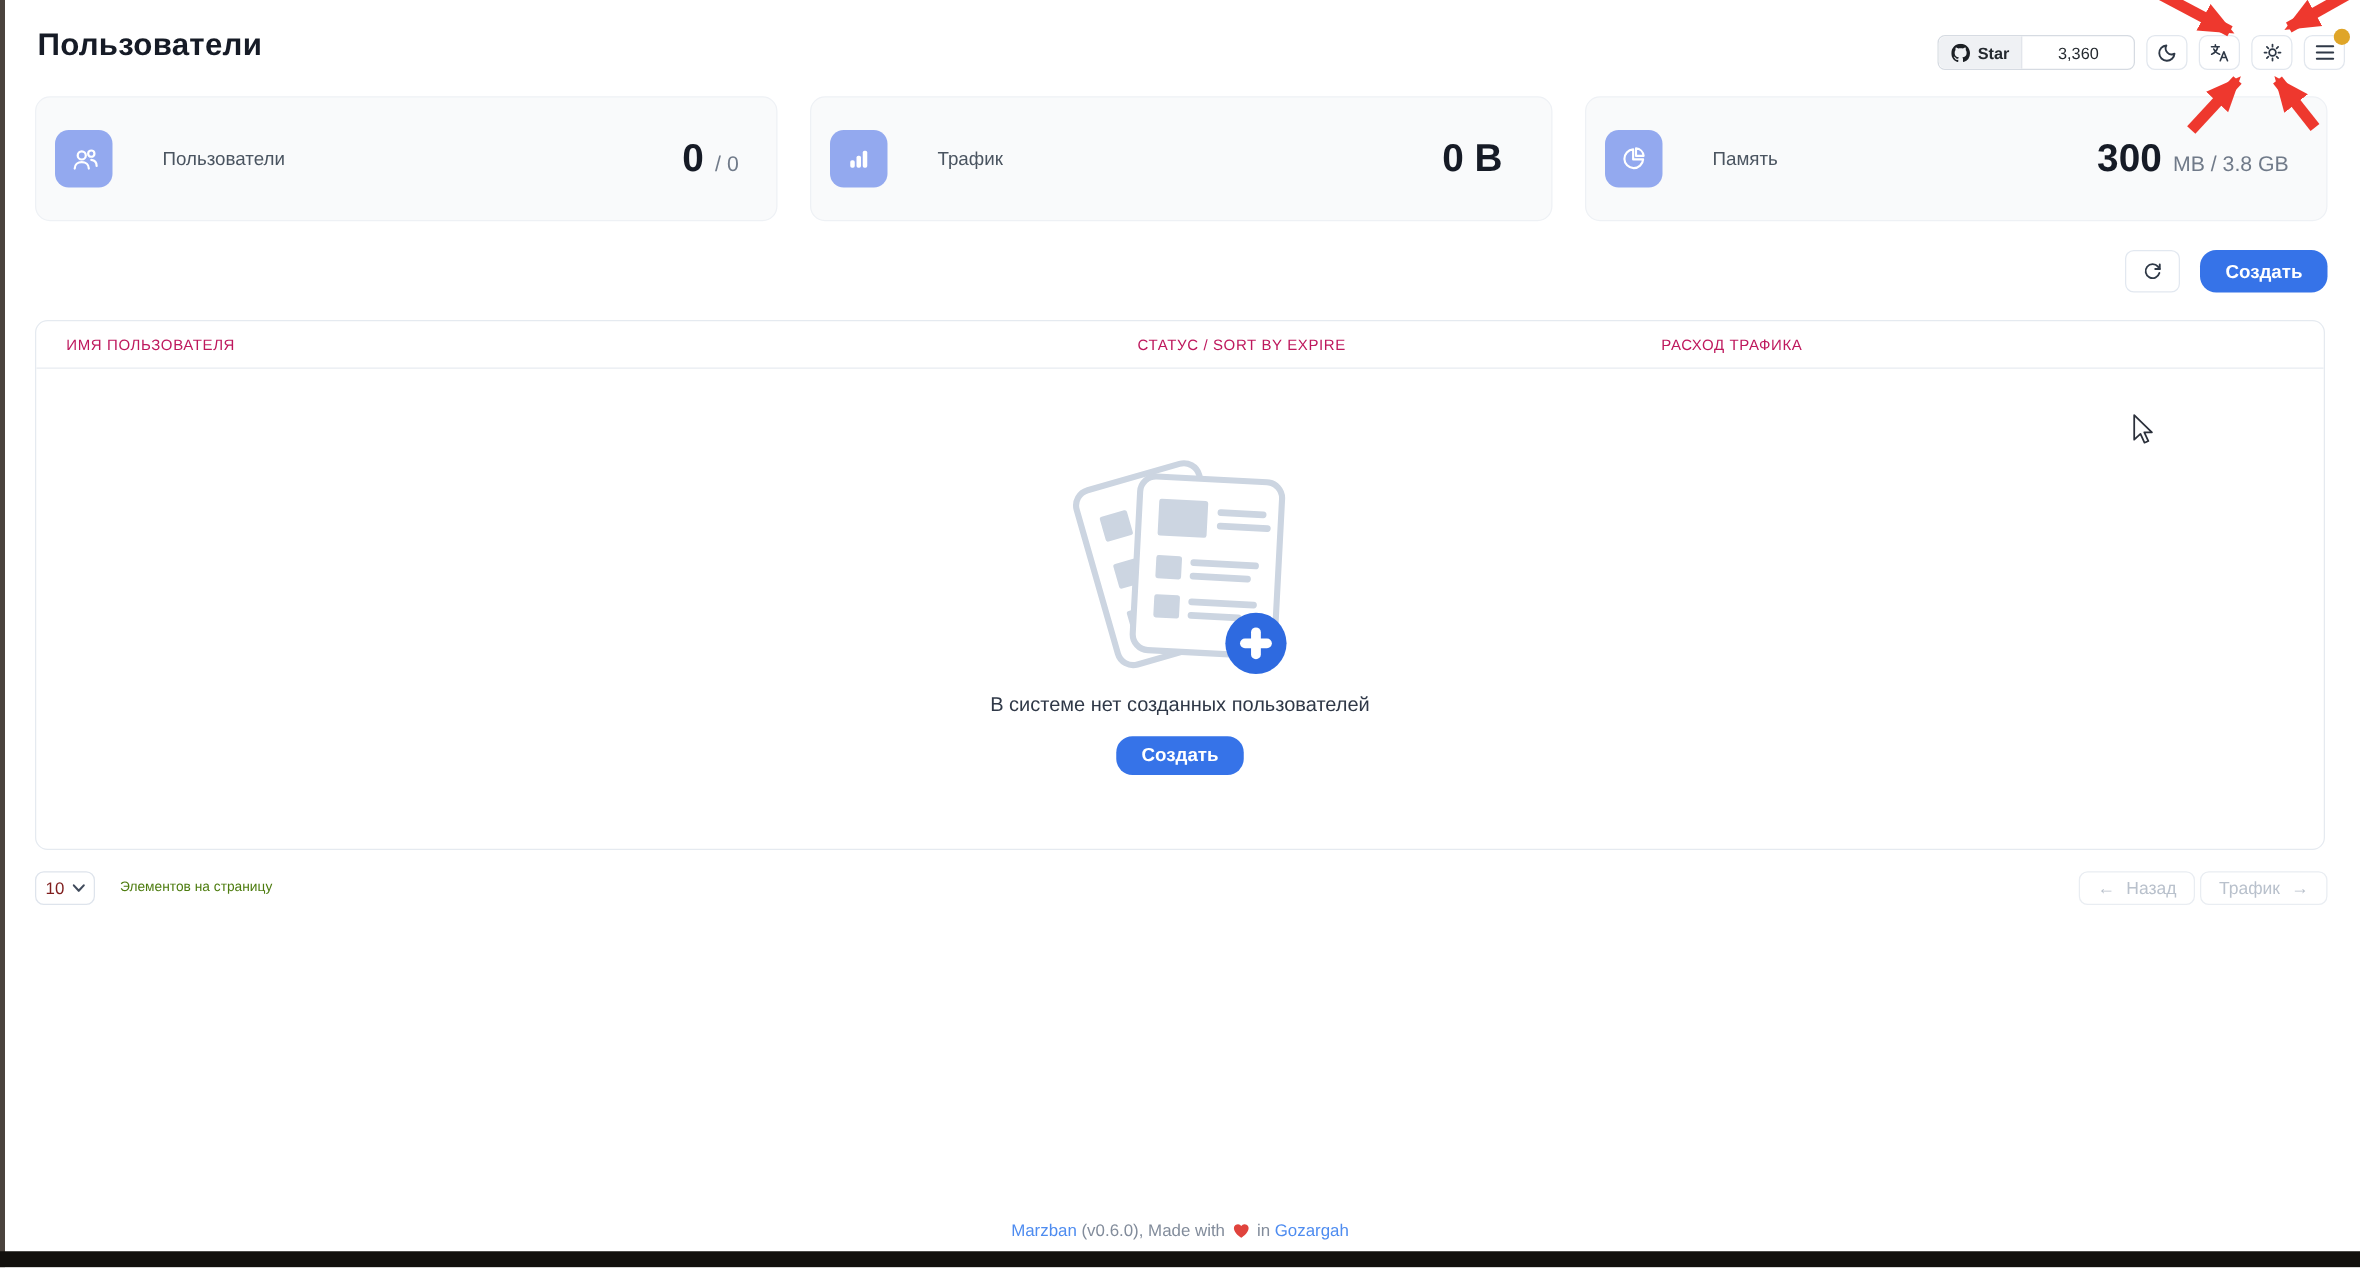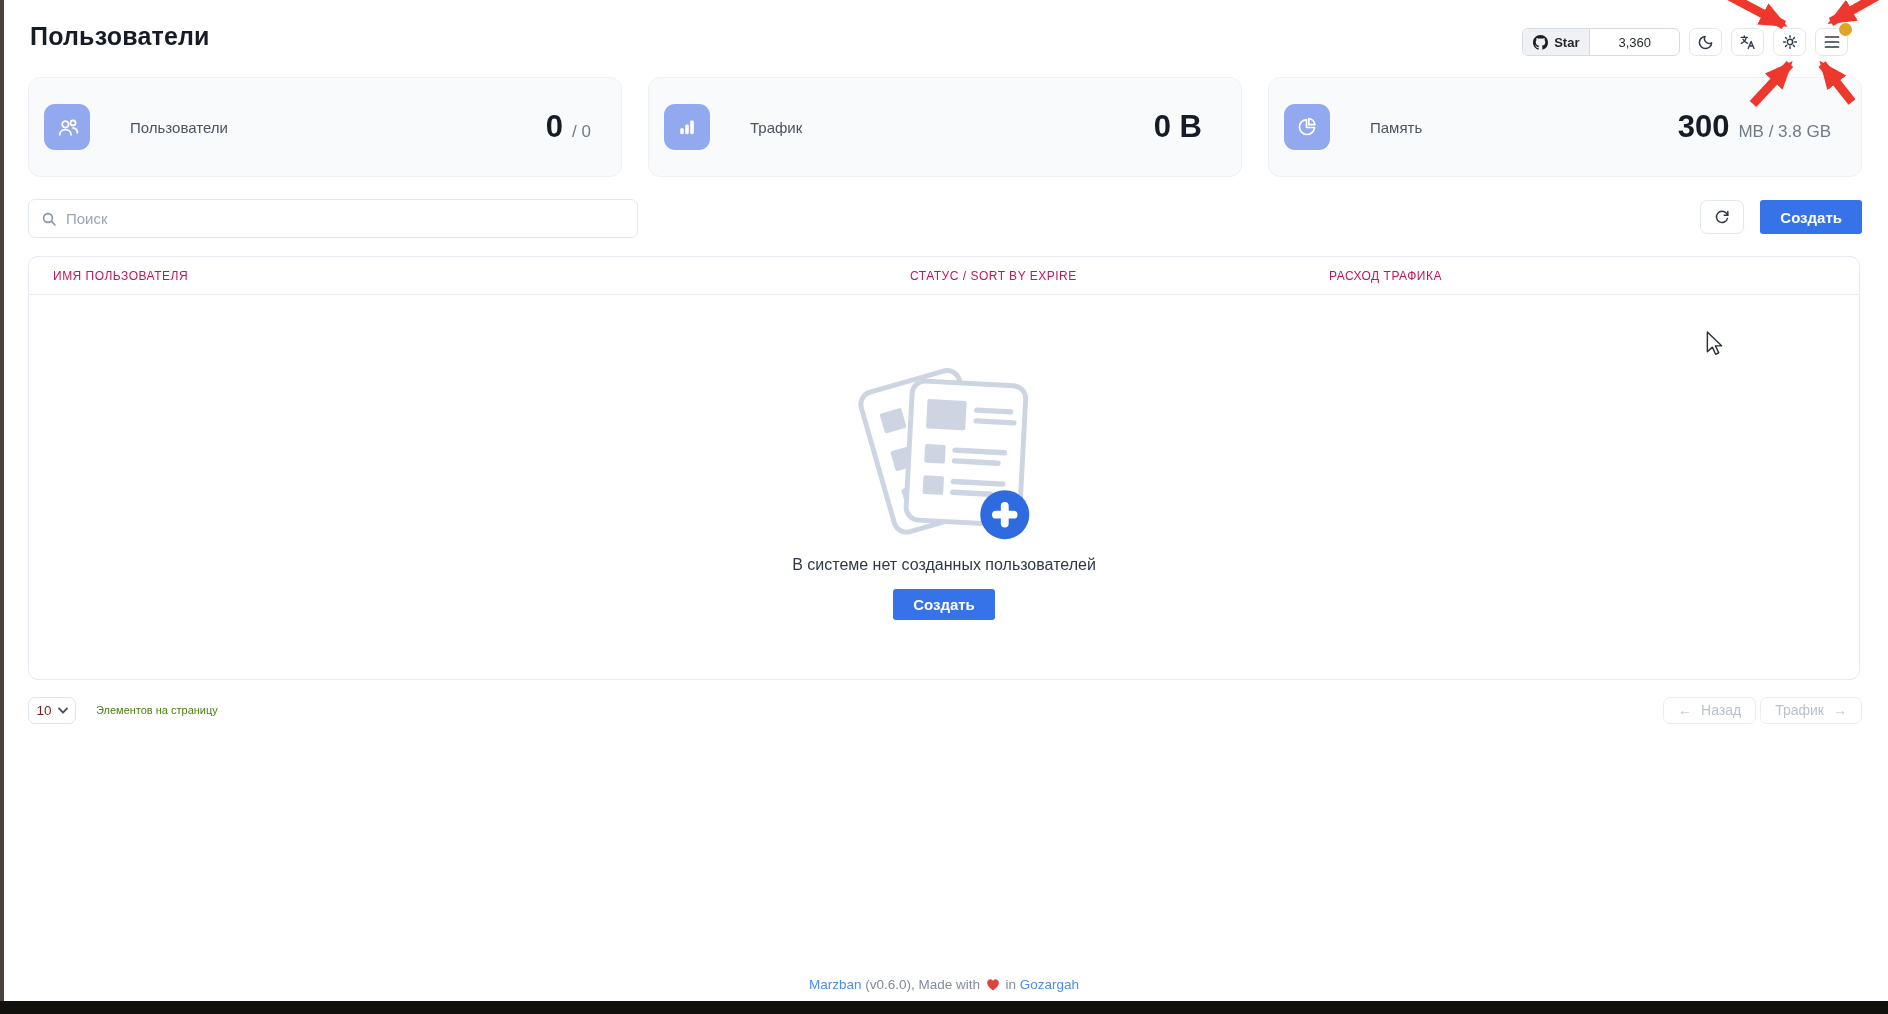--- a/index.html
+++ b/index.html
@@ -6,21 +6,21 @@
   html,body { background:#e9e9e9; }
   .screen{
     position:relative; width:1888px; height:1014px; background:#ffffff;
     font-family:"Liberation Sans", sans-serif; overflow:hidden; color:#161b26;
   }
   .edge-left{ position:absolute; left:0; top:0; width:4px; height:1014px; background:#4a433d; }
   .edge-bottom{ position:absolute; left:0; top:1001px; width:1888px; height:13px; background:#12100d; z-index:40; }
 
   
   .page-title{ position:absolute; left:30px; top:22px; font-size:25px; font-weight:700; color:#161b26; letter-spacing:.2px; }
-  .topbar{ position:absolute; right:40px; top:28px; display:flex; align-items:center; gap:9px; height:28px; }
+  .topbar{ position:absolute; right:12px; top:28px; display:flex; align-items:center; gap:9px; height:28px; }
   .gh-widget{ display:flex; height:28px; border:1px solid #d6dbe2; border-radius:6px; overflow:visible; font-size:13px; color:#24292f; background:#fff; }
   .gh-star{ display:flex; align-items:center; gap:6px; padding:0 10px; background:#eff1f4; border-right:1px solid #d6dbe2; border-radius:6px 0 0 6px; font-weight:600; cursor:pointer; }
   .gh-count{ display:flex; align-items:center; padding:0 28px; font-weight:500; border-radius:0 6px 6px 0; cursor:pointer; }
   .icon-btn{ position:relative; width:33px; height:28px; border:1px solid #e2e7ee; border-radius:7px; background:#fff; display:flex; align-items:center; justify-content:center; color:#2f3947; cursor:pointer; }
   .notif-dot{ position:absolute; right:-5px; top:-6px; width:13px; height:13px; border-radius:50%; background:var(--notification_dot,#dfa528); }
 
   
   .cards{ position:absolute; left:28px; top:77px; width:1834px; display:flex; gap:26px; }
   .card{ flex:1; height:100px; background:#f9fafb; border:1px solid #eef1f5; border-radius:12px; display:flex; align-items:center; padding:0 30px 0 15px; }
   .card-icon{ width:46px; height:46px; border-radius:11px; background:var(--icon_tile,#93a9ef); color:#fff; display:flex; align-items:center; justify-content:center; margin-right:40px; flex:none; }
@@ -28,21 +28,21 @@
   .card-value{ margin-left:auto; display:flex; align-items:baseline; gap:9px; white-space:nowrap; }
   .value-big{ font-size:31px; font-weight:700; color:#161b26; }
   .value-small{ font-size:17px; color:#707a89; }
 
   
   .search-box{ position:absolute; left:28px; top:199px; width:610px; height:39px; border:1px solid #e2e8f0; border-radius:7px; background:#fff; display:flex; align-items:center; padding:0 12px; gap:9px; }
   .search-box input{ border:none; outline:none; flex:1; font-size:15px; font-family:inherit; color:#32394a; background:transparent; }
   .search-box input::placeholder{ color:#9aa4b4; }
   .toolbar-right{ position:absolute; right:26px; top:200px; display:flex; gap:16px; align-items:center; }
   .refresh-btn{ width:44px; height:34px; border:1px solid #e2e8f0; border-radius:7px; background:#fff; display:flex; align-items:center; justify-content:center; color:#2f3947; cursor:pointer; }
-  .btn-primary{ height:34px; padding:0 20px; border:none; border-radius:3px; background:var(--primary,#3673e8); color:#fff; font-weight:700; font-size:15px; font-family:inherit; cursor:pointer; display:flex; align-items:center; }
+  .btn-primary{ height:34px; padding:0 20px; border:none; border-radius:13px; background:var(--primary,#3673e8); color:#fff; font-weight:700; font-size:15px; font-family:inherit; cursor:pointer; display:flex; align-items:center; }
 
   
   .table{ position:absolute; left:28px; top:256px; width:1832px; height:424px; border:1px solid #e5eaf0; border-radius:10px; background:#fff; overflow:hidden; }
   .thead{ display:flex; height:38px; border-bottom:1px solid #e8ecf1; align-items:center; font-size:12px; font-weight:400; color:#be185d; letter-spacing:.5px; }
   .th1{ width:881px; padding-left:24px; }
   .th2{ width:419px; }
   .th3{ flex:1; }
   .th{ cursor:pointer; }
   .tbody{ height:386px; display:flex; flex-direction:column; align-items:center; padding-top:57px; }
   .empty-msg{ margin-top:8px; font-size:16px; color:#2f3847; }
@@ -145,27 +145,20 @@
           </svg>
       </span>
       <span class="card-label">Память</span>
       <span class="card-value">
         <span class="value-big">300</span>
         <span class="value-small">MB / 3.8 GB</span>
       </span>
     </div>
   </div>
 
-  <div class="search-box">
-    <svg width="16" height="16" viewBox="0 0 16 16" fill="none" stroke="#8a94a6" stroke-width="1.6" stroke-linecap="round">
-        <circle cx="7" cy="7" r="4.4"></circle>
-        <path d="M10.4 10.4 14 14"></path>
-      </svg>
-    <input type="text" placeholder="Поиск" style="">
-  </div>
   <div class="toolbar-right">
     <button class="refresh-btn">
       <svg width="16" height="16" viewBox="0 0 16 16" fill="none" stroke="#2f3947" stroke-width="1.5" stroke-linecap="round" stroke-linejoin="round">
           <path d="M13.8 2.6v3.6h-3.6"></path>
           <path d="M13.5 9.4a5.6 5.6 0 1 1-1.1-5.1l1.4 1.9"></path>
         </svg>
     </button>
     <button class="btn-primary">Создать</button>
   </div>
 

